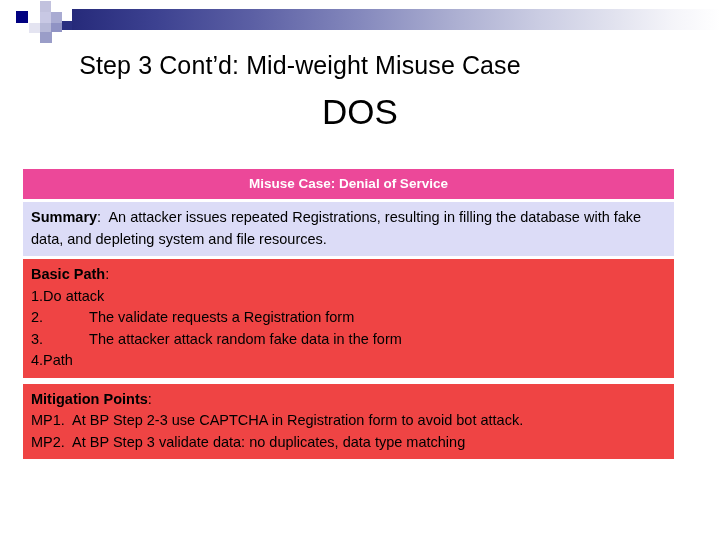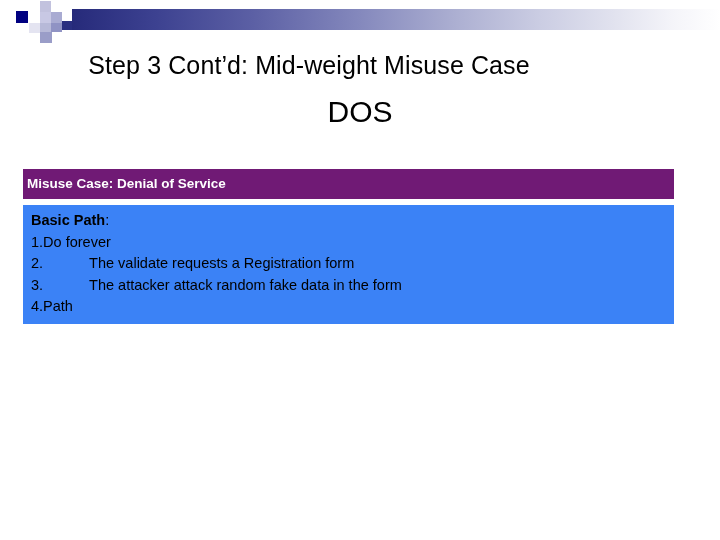--- a/index.html
+++ b/index.html
@@ -50,64 +50,63 @@
     position: absolute;
     left: 0;
     top: 50px;
     width: 600px;
     text-align: center;
     font-size: 25px;
     line-height: 30px;
     color: #000000;
     font-weight: normal;
     letter-spacing: 0.1px;
-    padding-left: 9px;
   }
   #slide-subtitle {
     position: absolute;
     left: 0;
     top: 90px;
     width: 720px;
     text-align: center;
-    font-size: 30px;
+    font-size: 35px;
     line-height: 44px;
     color: #000000;
     font-weight: normal;
   }
 
   
   #misuse-table {
     position: absolute;
     left: 23px;
     top: 169px;
     width: 651px;
     border-collapse: separate;
     border-spacing: 0;
   }
   #misuse-table tr td {
     padding: 0;
   }
   .row-head {
-    background: #701a75;
+    background: #ec4899;
     color: #ffffff;
     font-weight: bold;
     font-size: 13.5px;
     line-height: 17px;
-    text-align: left;
+    text-align: center;
     padding: 6px 4px 7px 4px !important;
   }
   .row-cell {
     font-size: 14.5px;
     line-height: 21.5px;
     color: #000000;
     padding: 5px 8px 6px 8px !important;
     vertical-align: top;
   }
   .tint-a { background: #dcdcf7; }
-  .tint-b { background: #3b82f6; }
+  .tint-b { background: #ef4444; }
   .spacer td {
     height: 3px;
     background: #ffffff;
     padding: 0 !important;
     font-size: 0;
     line-height: 0;
   }
   .lbl { font-weight: bold; }
   .step-num {
     display: inline-block;
@@ -153,39 +152,52 @@
   <tbody>
 
     <tr>
       <td class="row-head">Misuse Case: Denial of Service</td>
     </tr>
 
     <tr class="spacer">
         <td></td>
       </tr>
 
+    <tr>
+      <td class="row-cell tint-a">
+        <span class="lbl">Summary</span><span>:</span>&nbsp;
+        <span>An attacker issues repeated Registrations, resulting in filling the database with fake data, and depleting system and file resources.</span>
+      </td>
+    </tr>
 
     <tr class="spacer">
         <td></td>
       </tr>
 
     <tr>
       <td class="row-cell tint-b">
         <div><span class="lbl">Basic Path</span><span>:</span></div>
-        <div><span class="step-num">1.</span><span>Do forever</span></div>
+        <div><span class="step-num">1.</span><span>Do attack</span></div>
         <div><span class="step-num">2.</span><span class="step-indent"></span><span>The validate requests a Registration form</span></div>
         <div><span class="step-num">3.</span><span class="step-indent"></span><span>The attacker attack random fake data in the form</span></div>
         <div><span class="step-num">4.</span><span>Path</span></div>
       </td>
     </tr>
 
     <tr class="spacer">
         <td></td>
       </tr>
 
 
     <tr class="spacer">
         <td></td>
       </tr>
 
+    <tr>
+      <td class="row-cell tint-b">
+        <div><span class="lbl">Mitigation Points</span><span>:</span></div>
+        <div class="nowrap-line">MP1.  At BP Step 2-3 use CAPTCHA in Registration form to avoid bot attack.</div>
+        <div class="nowrap-line">MP2.  At BP Step 3 validate data: no duplicates, data type matching</div>
+      </td>
+    </tr>
 
   </tbody>
 </table>
 
 </body></html>

